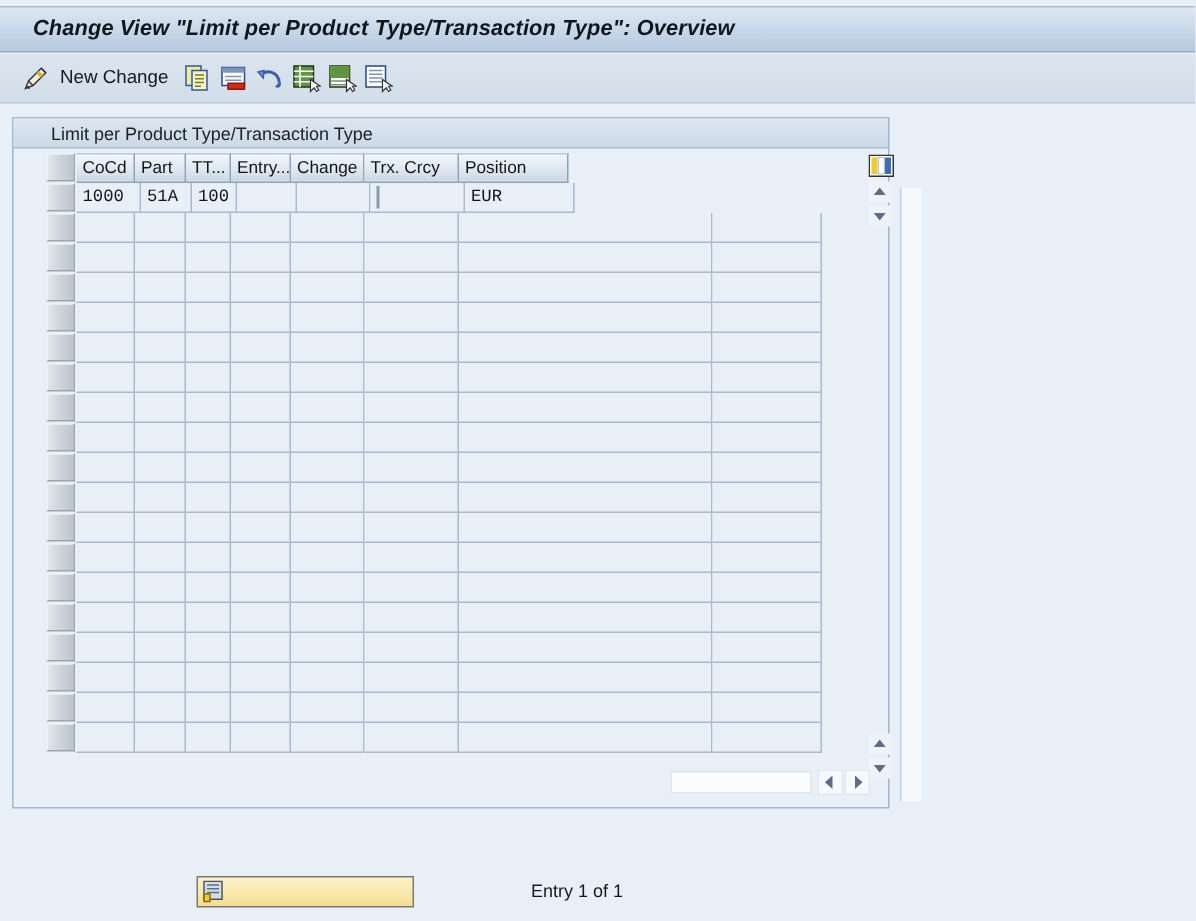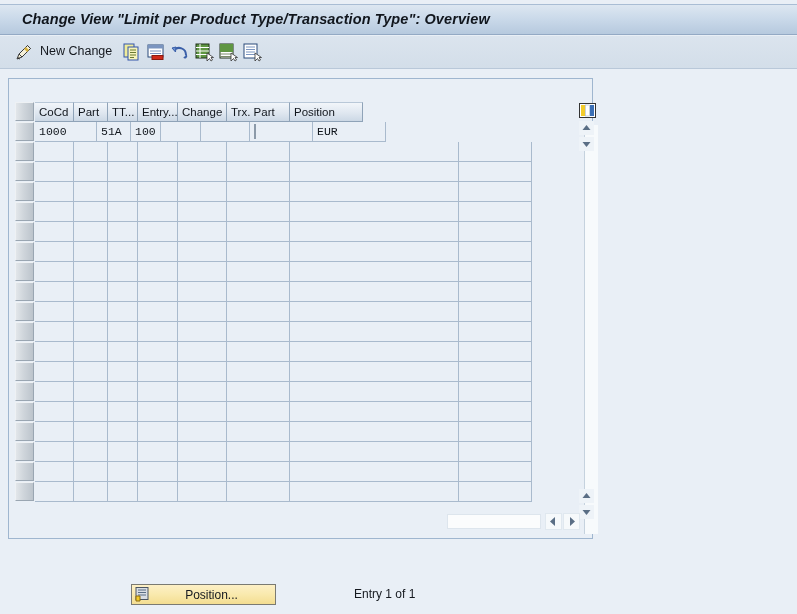--- a/index.html
+++ b/index.html
@@ -81,21 +81,21 @@
     border-bottom: 1px solid #a9bccf;
   }
   .panel-header .ph-label {
     position: absolute; left: 25px; top: 3px;
     font-size: 12px; color: #1a1f26;
     white-space: nowrap;
   }
 
   
   .grid {
-    position: absolute; left: 6px; top: 23px;
+    position: absolute; left: 22px; top: 23px;
     width: 563px; height: 409px;
   }
 
   .hdr-row {
     position: absolute; left: 0; top: 0;
     width: 517px; height: 20px;
     display: flex;
   }
   .hcell {
     background: linear-gradient(to bottom, #f2f6fa 0%, #dfe7f0 55%, #ccd8e5 100%);
@@ -319,38 +319,41 @@
         </svg>
       </span>
 
     </div>
 
     <div class="watermark">www.tutorialkart.com</div>
   </div>
 
   <div class="panel">
 
+    <div class="panel-header">
+      <span class="ph-label">Limit per Product Type/Transaction Type</span>
+    </div>
 
     <div class="grid">
 
       <div class="selcell" style="top:0;left:0;"></div>
       <div class="hdr-row" id="hdr-row" style="left:20px;width:497px;">
           <div class="hcell" style="width: 39px;">CoCd</div>
           <div class="hcell" style="width: 34px;">Part</div>
           <div class="hcell" style="width: 30px;">TT...</div>
           <div class="hcell" style="width: 40px;">Entry...</div>
           <div class="hcell" style="width: 49px;">Change</div>
-          <div class="hcell" style="width: 63px;">Trx. Part</div>
+          <div class="hcell" style="width: 63px;">Trx. Crcy</div>
           <div class="hcell" style="width: 73px;">Position</div>
         </div>
 
       <div id="body-rows">
           <div class="selcell" style="top: 20px;"></div>
           <div class="datarow" style="top: 20px;">
-            <div class="dcell" style="width: 62px;">1000</div>
+            <div class="dcell" style="width: 43px;">1000</div>
             <div class="dcell" style="width: 34px;">51A</div>
             <div class="dcell" style="width: 30px;">100</div>
             <div class="dcell" style="width: 40px;"></div>
             <div class="dcell" style="width: 49px;"></div>
             <div class="dcell" style="width: 63px;"><span class="chk"></span></div>
             <div class="dcell" style="width: 73px;">EUR</div>
           </div>
           <div class="selcell" style="top: 40px;"></div>
           <div class="datarow" style="top: 40px;">
             <div class="dcell" style="width: 39px;"></div>
@@ -606,18 +609,17 @@
       <svg width="16" height="15" viewBox="0 0 16 15">
         <rect x="1" y="0.5" width="12" height="12" fill="#d8dde3" stroke="#4a5562" stroke-width="1"></rect>
         <g stroke="#5a6e85" stroke-width="1">
           <line x1="3" y1="3" x2="11" y2="3"></line>
           <line x1="3" y1="5.5" x2="11" y2="5.5"></line>
           <line x1="3" y1="8" x2="11" y2="8"></line>
         </g>
         <path d="M1 9 L5 9 L5 14 L1 14 Z" fill="#f2cb2b" stroke="#8a6a10" stroke-width="1"></path>
       </svg>
     </span>
-    <span class="bp-label">Position...</span>
   </div>
 
   <div class="entry-status">Entry 1 of 1</div>
 
 </div>
 
 </body></html>

